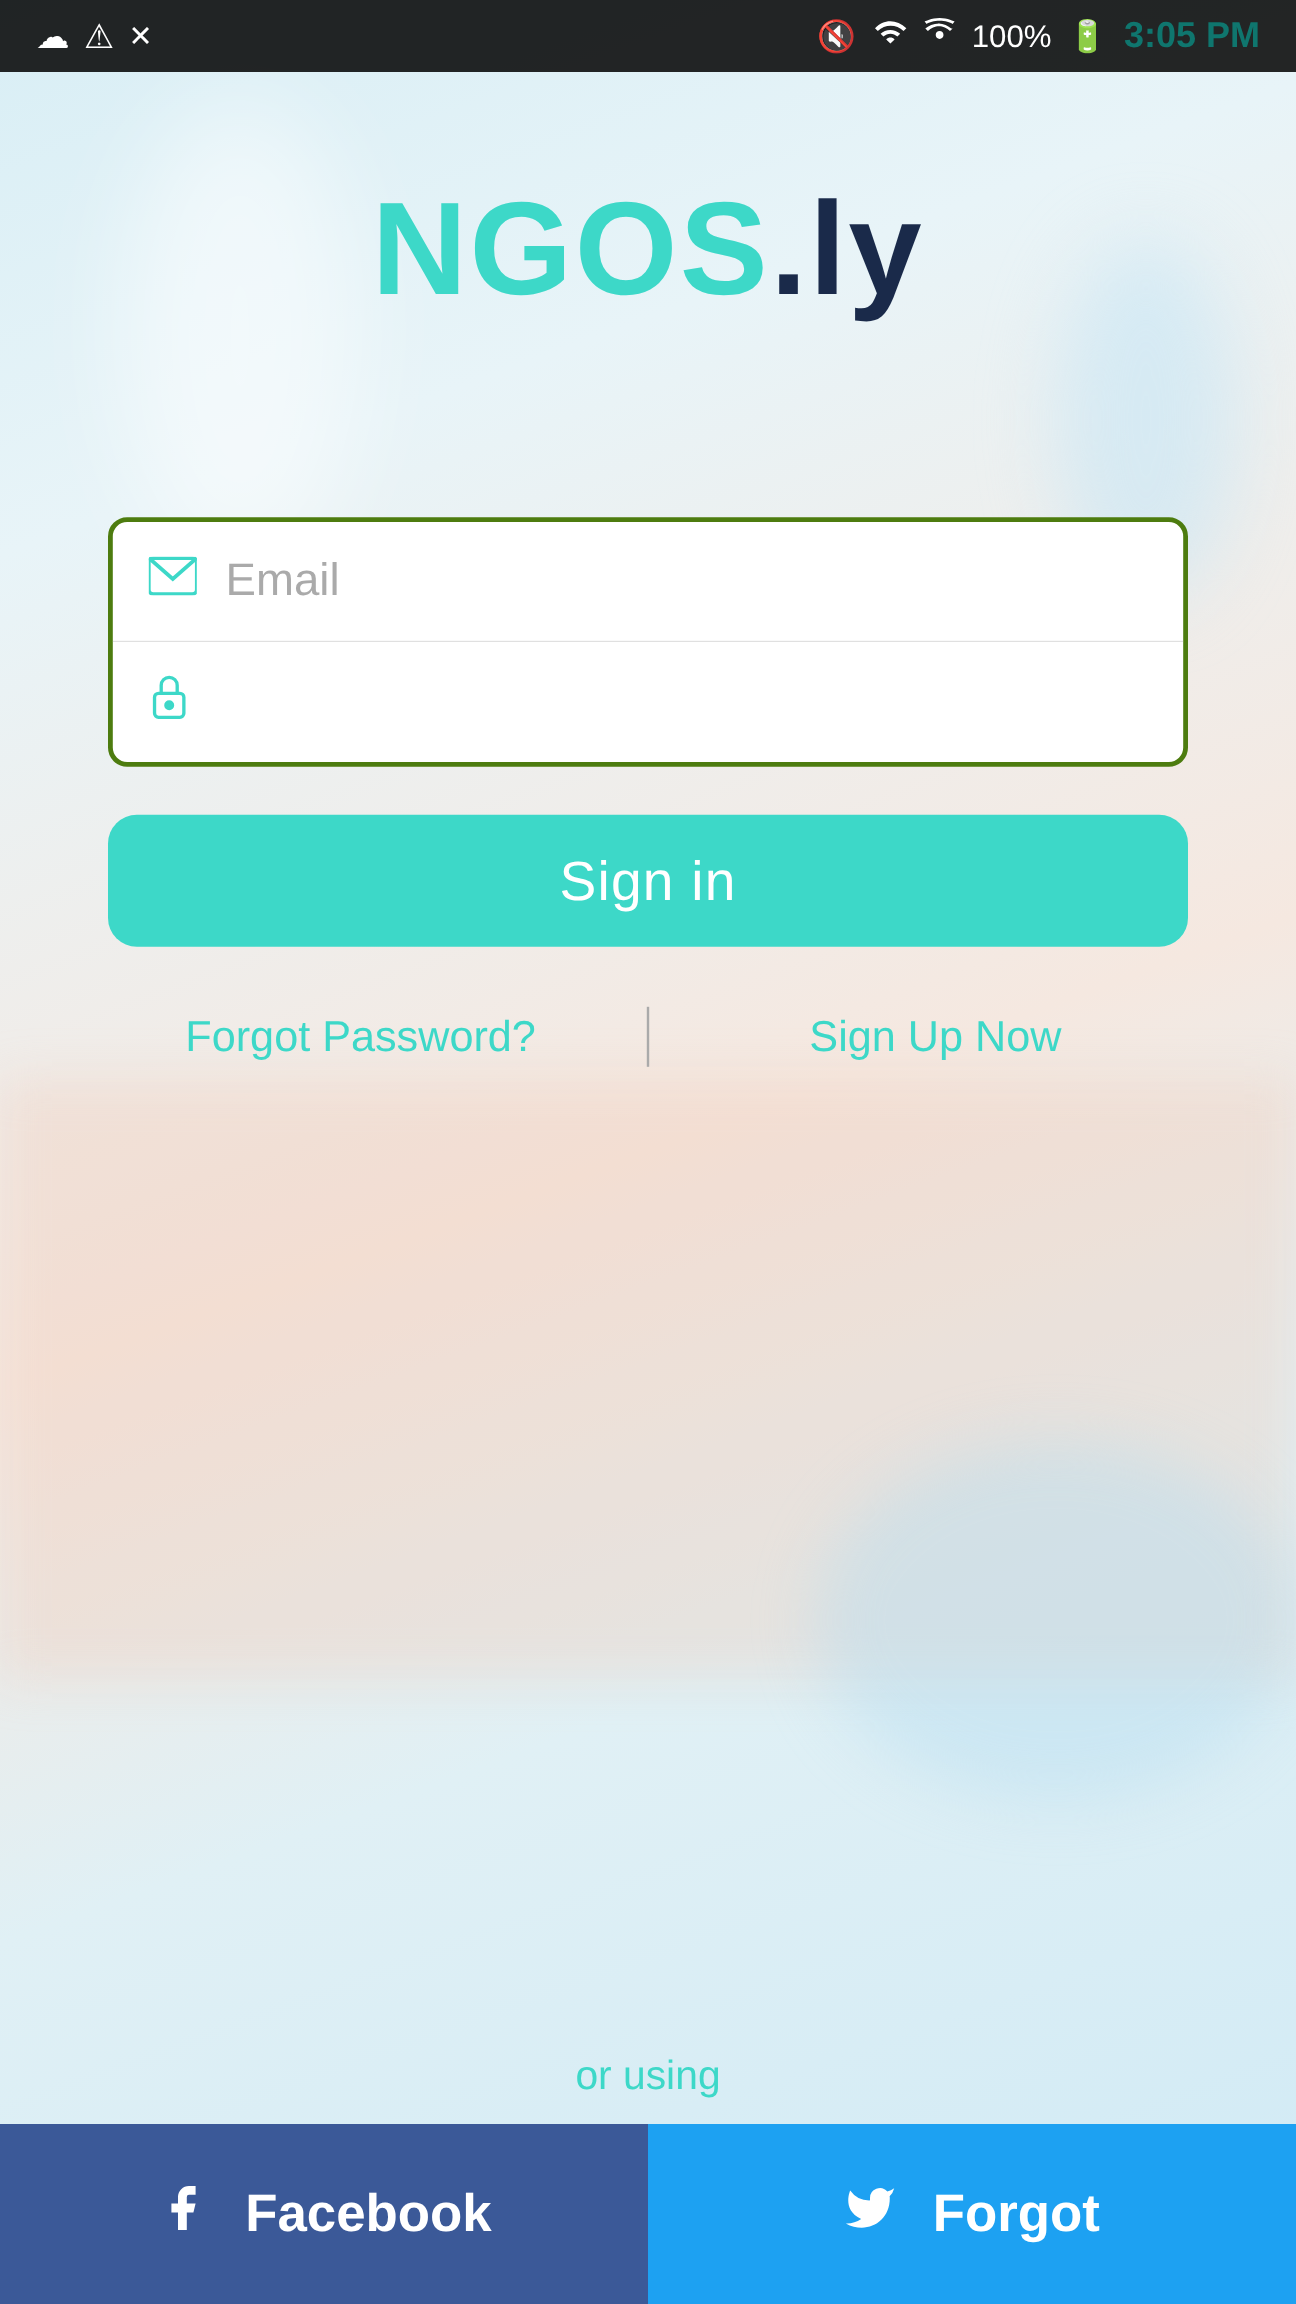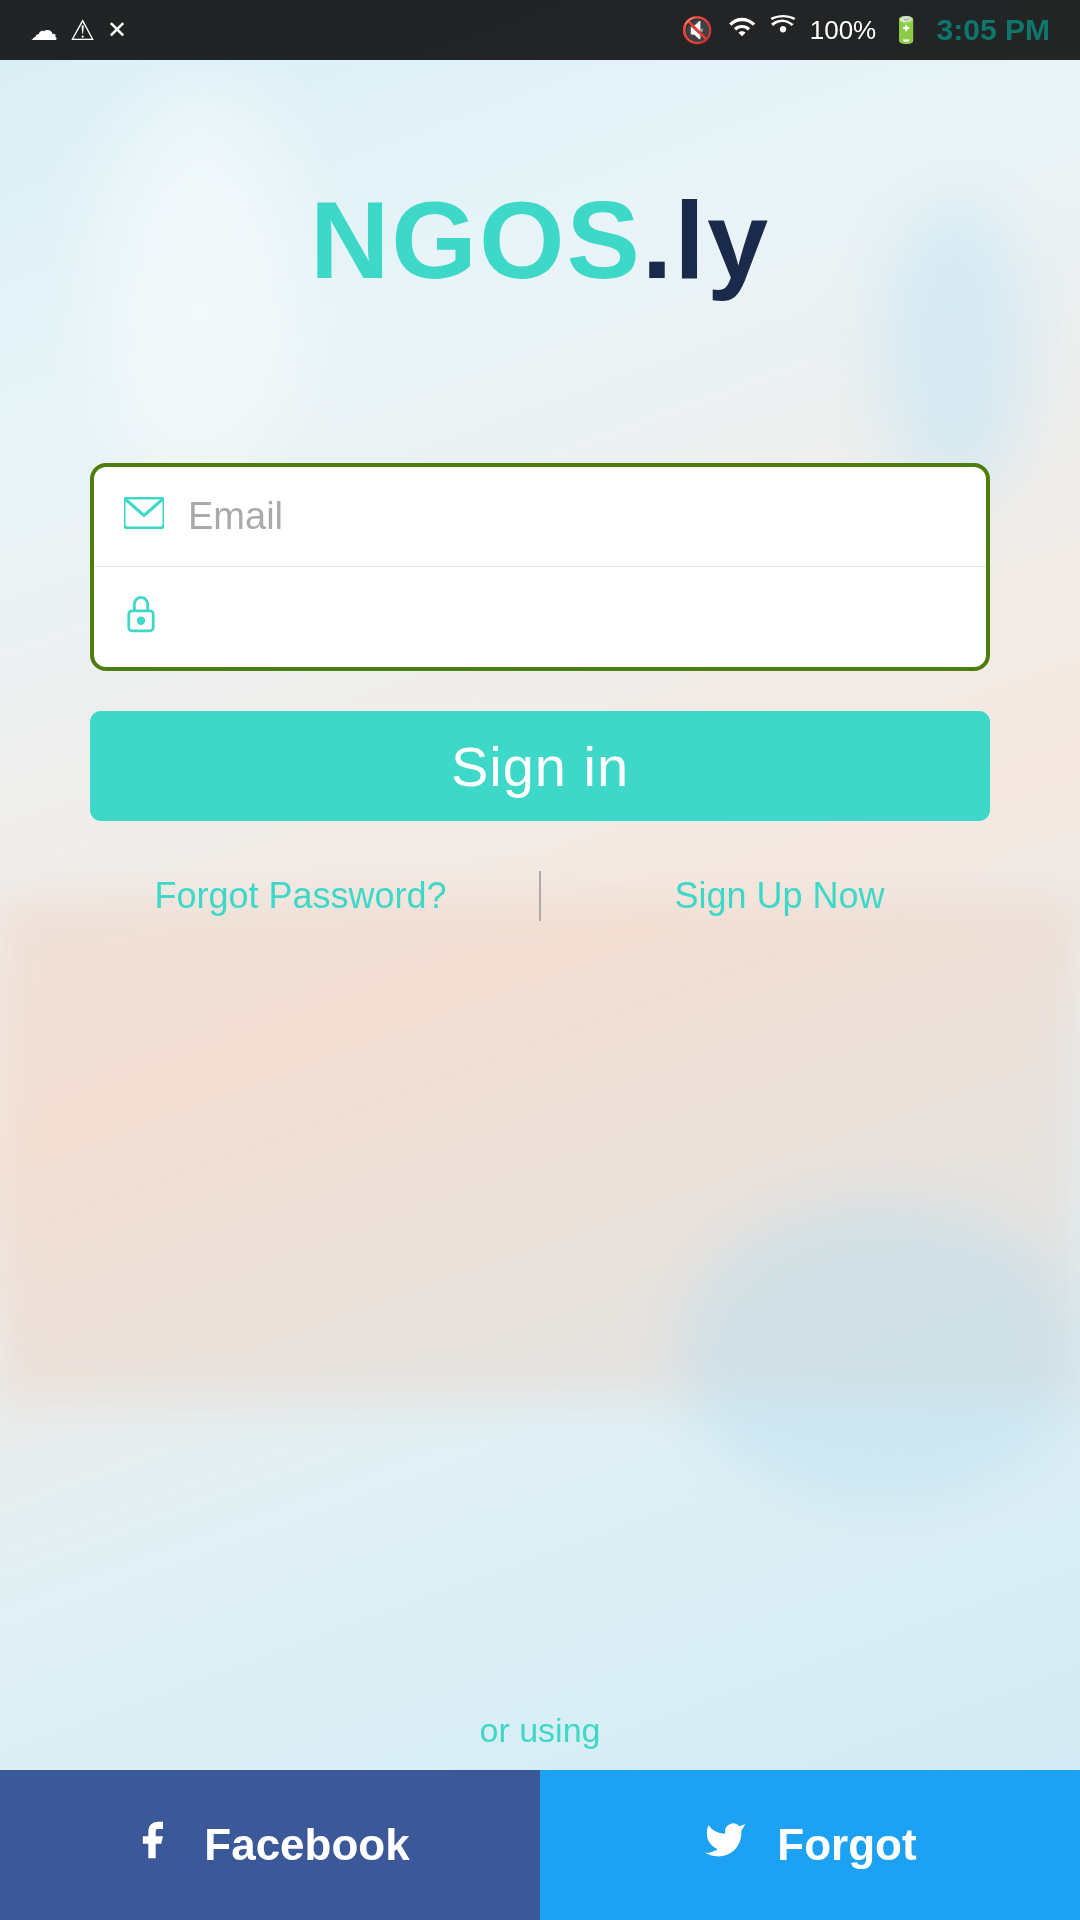--- a/index.html
+++ b/index.html
@@ -98,21 +98,21 @@
       color: #0f766e;
     }
 
     
     .main-content {
       position: relative;
       z-index: 5;
       display: flex;
       flex-direction: column;
       align-items: center;
-      padding-top: 116px;
+      padding-top: 84px;
     }
 
     
     .logo-container {
       margin-bottom: 160px;
     }
 
     .logo-text {
       font-size: 110px;
       font-weight: 900;
@@ -169,23 +169,23 @@
     .input-field::placeholder {
       color: #aaa;
     }
 
     
     .sign-in-btn {
       width: 900px;
       height: 110px;
       background: #3dd8c8;
       border: none;
-      border-radius: 11px;
+      border-radius: 24px;
       color: white;
-      font-size: 56px;
+      font-size: 46px;
       font-weight: 500;
       cursor: pointer;
       margin-bottom: 50px;
       letter-spacing: 1px;
     }
 
     
     .links-row {
       width: 900px;
       display: flex;

